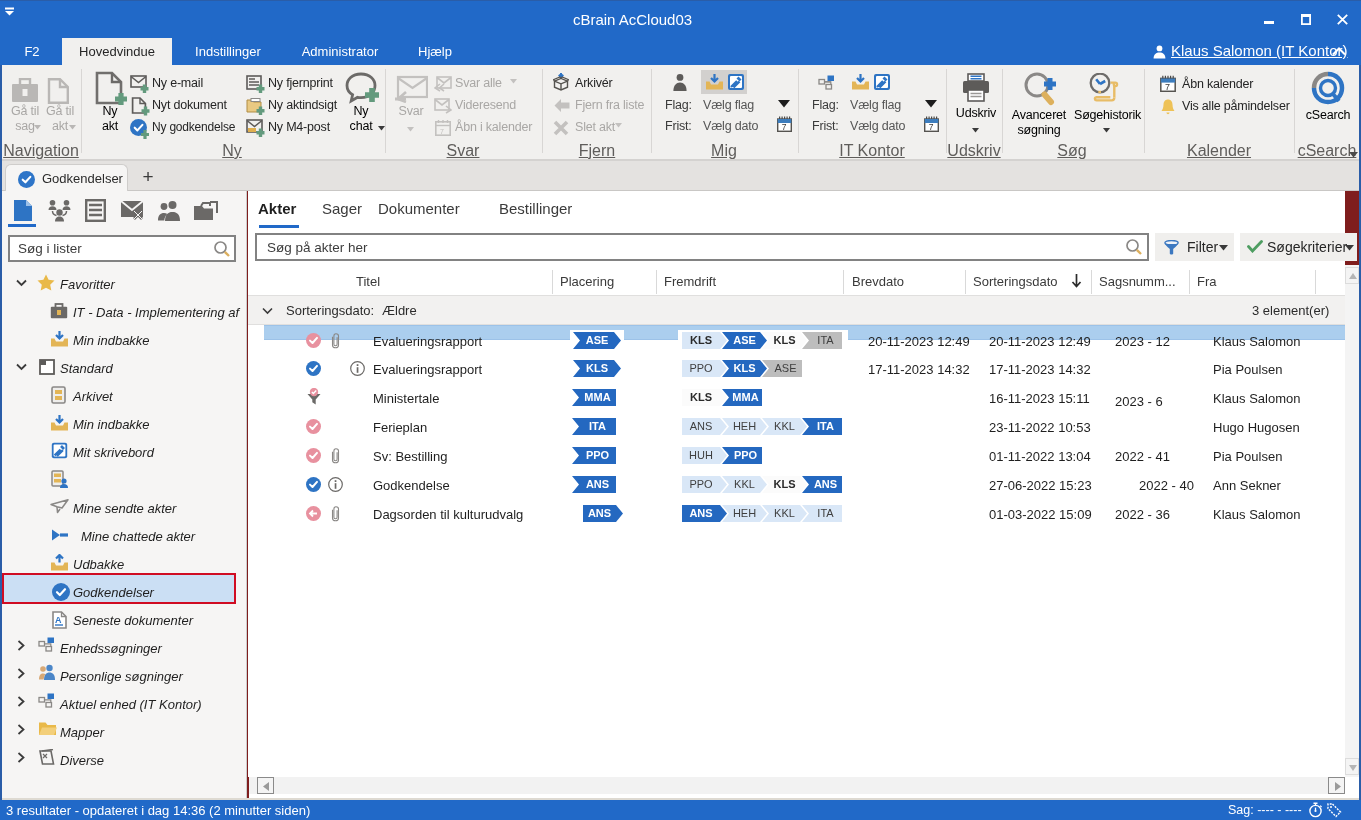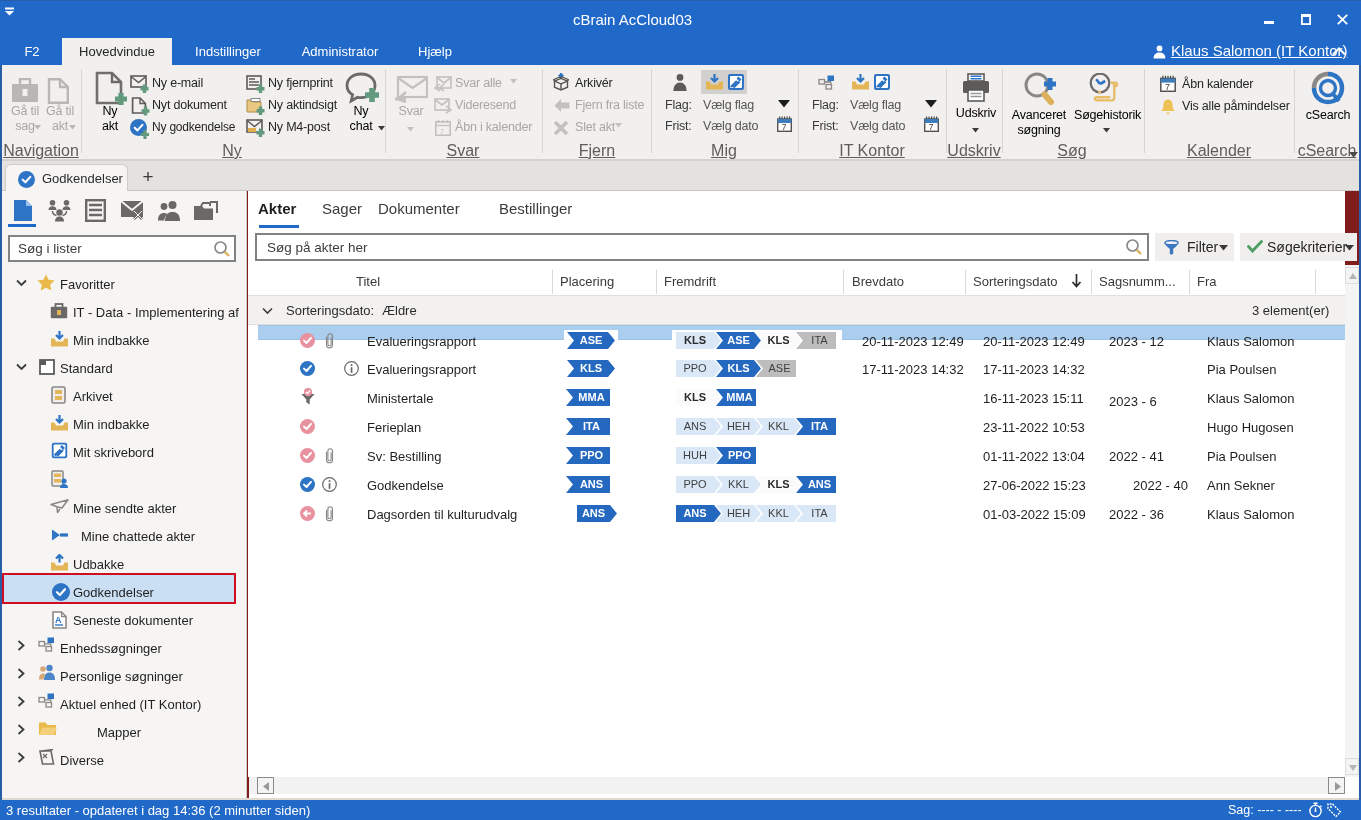--- a/index.html
+++ b/index.html
@@ -30,37 +30,37 @@
 #tabstrip { left:0; top:160px; width:1361px; height:31px; background:#e4e2e0; border-top:1px solid #d4d2d0; border-bottom:1px solid #c9c7c5;}
 #doctab { left:5px; top:3px; width:123px; height:28px; background:#f6f5f4; border:1px solid #cfcdcb; border-bottom:none; border-radius:6px 6px 0 0; }
 #doctab span { position:absolute; left:36px; top:6px; font-size:13px; color:#2b2b2b; }
 #plustab { left:135px; top:4px; width:26px; height:24px; color:#3b3b3b; font-size:19px; text-align:center; line-height:24px; }
 
 
 #sidebar { left:0; top:191px; width:247px; height:607px; background:#f6f5f4; border-right:1px solid #cccccc; }
 #sideline { left:8px; top:33px; width:28px; height:3px; background:#2169c8; }
 #sidesearch { left:8px; top:44px; width:228px; height:27px; background:#fff; border:2px solid #828282; }
 #sidesearch span { position:absolute; left:8px; top:4px; font-size:13.5px; color:#3c3c3c; }
-.trow { left:0; width:246px; height:28px; }
+.trow { left:0; width:246px; height:28px;font-style:italic; }
 .trow .lbl { position:absolute; top:7px; font-size:13px; color:#1f1f1f; white-space:nowrap; }
 #treesel { left:2px; top:382px; width:234px; height:31px; background:#cbdff4; border:2px solid #d00c22; }
 
 
 #main { left:248px; top:191px; width:1097px; height:586px; background:#ffffff; }
 .mtab { top:9px; font-size:15px; color:#3b3b3b; }
 #mtabline { left:11px; top:34px; width:40px; height:3px; background:#2169c8; }
 #mainsearch { left:7px; top:42px; width:894px; height:28px; background:#fff; border:2px solid #828282; }
 #mainsearch span { position:absolute; left:10px; top:5px; font-size:13.5px; color:#3d3d3d; }
 .fbtn { top:42px; height:28px; background:#f0efed; font-size:14px; color:#262626; }
 
 
 .hcell { top:83px; font-size:13px; color:#3a3a3a; }
 .hsep { top:79px; width:1px; height:24px; background:#d9d9d9; }
 #grouprow { left:0; top:104px; width:1097px; height:30px; background:#f2f1f0; border-top:1px solid #e0dfde; border-bottom:1px solid #e0dfde;}
-.row { left:10px; width:1097px; height:15px; }
+.row { left:16px; width:1097px; height:15px; }
 .row .cell { position:absolute; top:8px; font-size:13px; color:#1f1f1f; white-space:nowrap; }
 
 
 .pb { position:absolute; top:6px; height:17px; background:#2468c0; color:#fff; font-size:11px; font-weight:bold; line-height:17px; text-align:center; }
 .pb-an { width:48px; clip-path:polygon(0 0, 41px 0, 100% 50%, 41px 100%, 0 100%, 7px 50%); padding-left:7px; padding-right:7px; }
 .pb-rn { width:44px; clip-path:polygon(0 0, 100% 0, 100% 100%, 0 100%, 7px 50%); padding-left:7px; }
 .pb-fa { width:40px; clip-path:polygon(0 0, 33px 0, 100% 50%, 33px 100%, 0 100%); padding-right:7px; }
 .ch { position:absolute; top:6px; height:17px; font-size:11px; line-height:17px; text-align:center; }
 .cm { width:47px; clip-path:polygon(0 0, 38px 0, 45px 50%, 38px 100%, 0 100%, 7px 50%); padding-left:7px; padding-right:9px; }
 .cf { width:47px; clip-path:polygon(0 0, 38px 0, 45px 50%, 38px 100%, 0 100%); padding-right:9px; }
@@ -583,21 +583,21 @@
         <span class="lbl" style="left:60px;">Aktuel enhed (IT Kontor)</span>
       </div>
   <svg class="abs" style="left:17px;top:533px;" width="8" height="11" viewBox="0 0 8 11">
         <path d="M1.5 1 L6.5 5.5 L1.5 10" fill="none" stroke="#3b3b3b" stroke-width="1.8"></path>
       </svg>
   <svg class="abs" style="left:38px;top:530px;" width="19" height="15" viewBox="0 0 19 15">
         <path d="M1 14 L1 1.5 L7.5 1.5 L9.5 4 L18 4 L18 14 Z" fill="#e9b949"></path>
         <path d="M1 14 L4 6.5 L19 6.5 L16 14 Z" fill="#f3cf7a"></path>
       </svg>
   <div class="abs trow" style="top:527px;">
-        <span class="lbl" style="left:60px;margin-left:37px;">Mapper</span>
+        <span class="lbl" style="left:60px;">Mapper</span>
       </div>
   <svg class="abs" style="left:17px;top:561px;" width="8" height="11" viewBox="0 0 8 11">
         <path d="M1.5 1 L6.5 5.5 L1.5 10" fill="none" stroke="#3b3b3b" stroke-width="1.8"></path>
       </svg>
   <svg class="abs" style="left:38px;top:558px;" width="17" height="16" viewBox="0 0 17 16">
         <path d="M2 2 L13 2 L15.5 15 L4.5 15 Z" fill="none" stroke="#6b6967" stroke-width="1.6"></path>
         <path d="M4 2 L15 0.5" stroke="#6b6967" stroke-width="1.6"></path>
         <path d="M5 5 L9 9 M9 5 L5 9" stroke="#6b6967" stroke-width="1.2"></path>
       </svg>
   <div class="abs trow" style="top:555px;">

